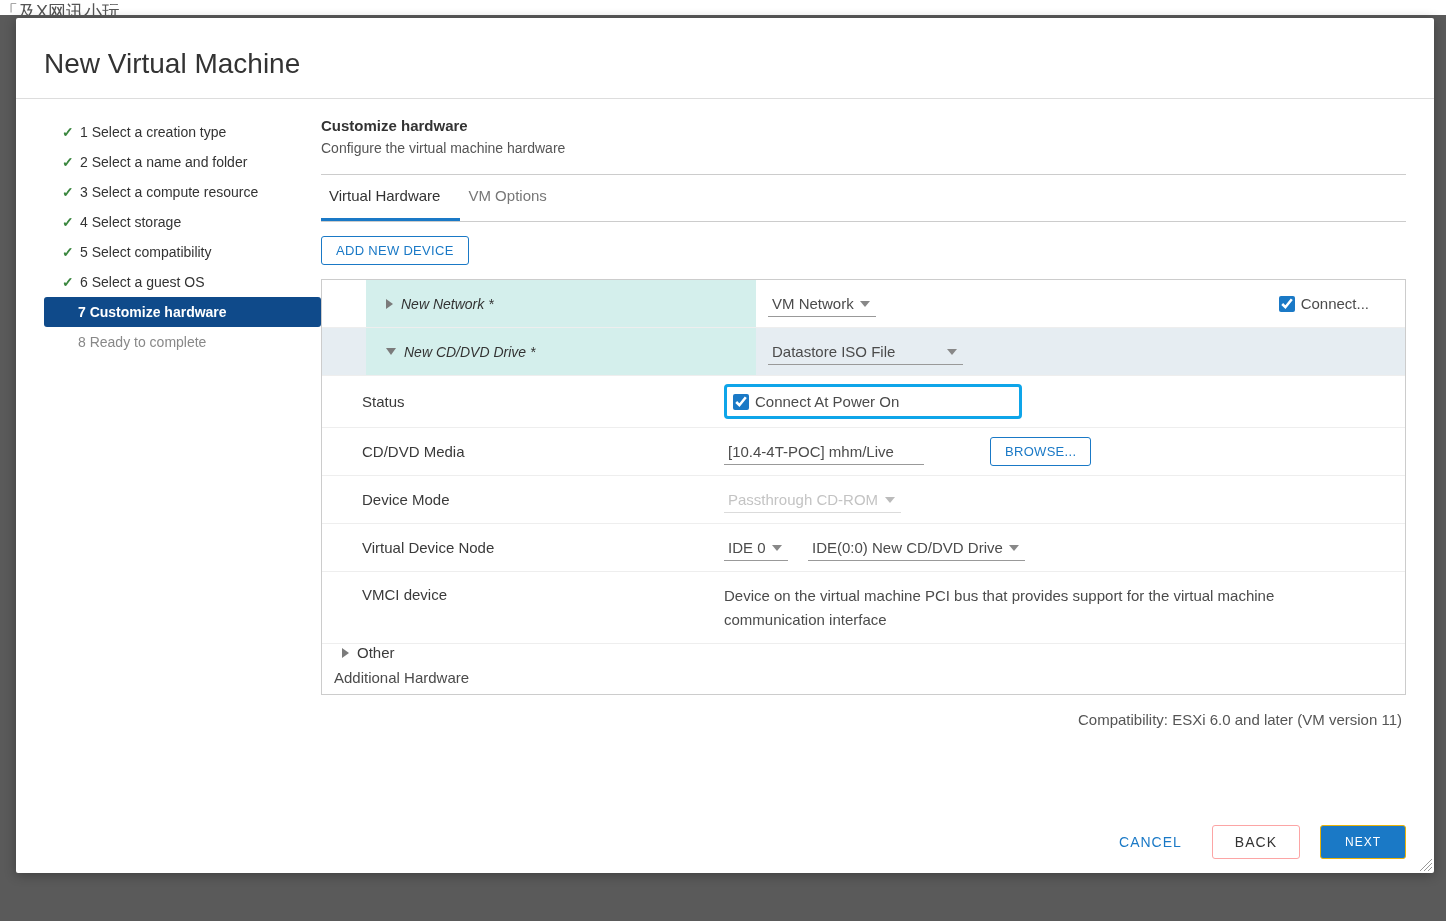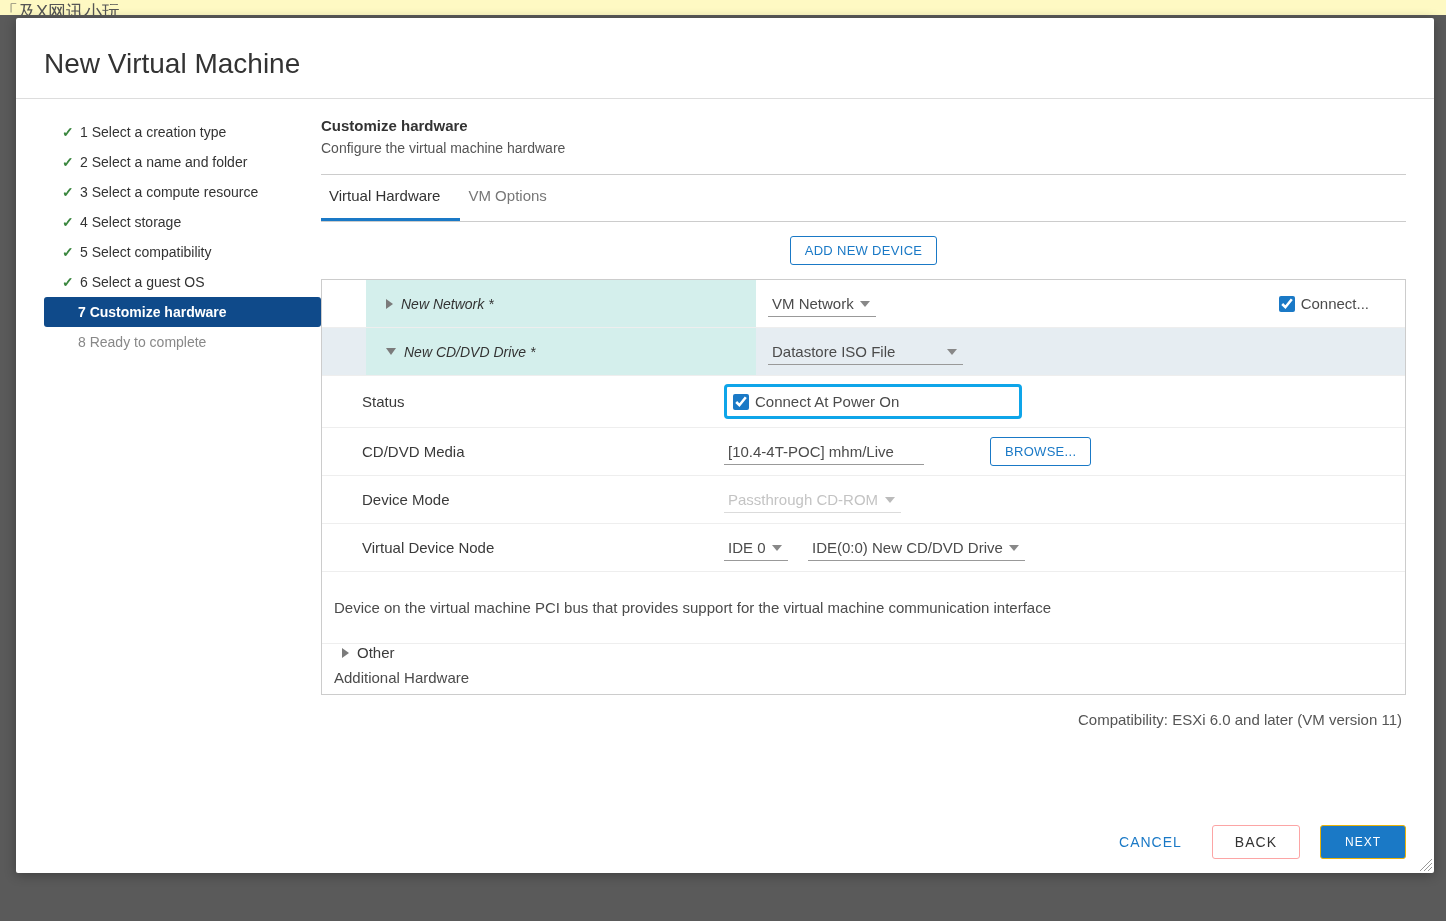--- a/index.html
+++ b/index.html
@@ -1,33 +1,33 @@
 <!DOCTYPE html>
 <html><head>
 <meta charset="utf-8">
 <style>
 * { box-sizing: border-box; margin: 0; padding: 0; }
 body { font-family: -apple-system, BlinkMacSystemFont, "Segoe UI", Arial, sans-serif; background: #5a5a5a; font-size: 14px; color: #333; width: 1446px; height: 921px; overflow: hidden; }
-.backdrop { position: absolute; top: 0; left: 0; right: 0; height: 15px; background: #fef9c3; color: #555; font-size: 18px; overflow: hidden; }
+.backdrop { position: absolute; top: 0; left: 0; right: 0; height: 15px; background: #ffffff; color: #555; font-size: 18px; overflow: hidden; }
 .dialog { position: absolute; top: 18px; left: 16px; right: 12px; bottom: 48px; background: #fff; border-radius: 2px; box-shadow: 0 2px 12px rgba(0,0,0,0.3); display: flex; flex-direction: column; }
 .dialog-body { flex: 1; display: flex; padding: 30px 0 0 0; overflow: hidden; }
 .dialog-title { font-size: 28px; font-weight: 400; color: #333; padding: 0 28px 18px 28px; border-bottom: 1px solid #ddd; }
 .dialog-left { width: 305px; padding-left: 28px; }
 .wizard-steps .step-item { display: flex; align-items: center; height: 30px; font-size: 14px; color: #565656; padding-left: 18px; }
 .wizard-steps .step-item.done { color: #333; cursor: pointer; }
 .wizard-steps .step-item.current { background: #0f4a8a; color: #fff; font-weight: 600; border-radius: 3px; padding-left: 34px; align-items: center; }
 .wizard-steps .step-item.disabled { color: #888; padding-left: 34px; }
 .wizard-steps .step-check { color: #3b873f; margin-right: 4px; width: 14px; font-weight: bold; }
 .dialog-main { flex: 1; display: flex; flex-direction: column; padding-right: 28px; overflow: hidden; }
 .subhead { font-weight: bold; font-size: 15px; color: #333; }
 .subdesc { color: #555; font-size: 14px; padding: 6px 0 18px 0; border-bottom: 1px solid #ccc; }
 .tabs-row { display: flex; border-bottom: 1px solid #ccc; }
 .tab { padding: 12px 20px 14px 8px; font-size: 15px; color: #777; border-bottom: 3px solid transparent; cursor: pointer; }
 .tab.active { color: #333; border-bottom-color: #1a79c6; }
-.add-row { display: flex; justify-content: center; padding: 14px 0; }
+.add-row { display: flex; justify-content: flex-start; padding: 14px 0; }
 .btn-outline { border: 1px solid #1a79c6; color: #1a79c6; background: #fff; padding: 6px 14px; font-size: 13px; border-radius: 3px; cursor: pointer; letter-spacing: 0.3px; }
 .hw-table-wrap { border: 1px solid #ccc; position: relative; }
 .hw-scroll { max-height: 445px; overflow-y: auto; }
 .hw-row { display: flex; min-height: 48px; border-bottom: 1px solid #eee; }
 .hw-row:last-child { border-bottom: none; flex-direction: column; }
 .hw-row.italic { font-style: italic; padding-left: 44px; }
 .hw-row.section { background: #d4efec; }
 .hw-row.section-exp { background: #e6edf2; }
 .hw-cell-label { width: 390px; display: flex; align-items: center; padding-left: 20px; color: #3a3a3a; font-size: 15px; }
 .hw-cell-label.sub { padding-left: 40px; }
@@ -173,20 +173,21 @@
               <div class="hw-row">
                 <div class="hw-cell-label sub">Virtual Device Node</div>
                 <div class="hw-cell-value" style="gap:20px;">
                   <span class="select-wrap"><select class="select-like"><option>IDE 0</option></select></span>
                   <span class="select-wrap"><select class="select-like"><option>IDE(0:0) New CD/DVD Drive</option></select></span>
                 </div>
               </div>
 
 
               <div class="hw-row" style="min-height:72px;">
+                <div class="hw-cell-label sub" style="align-items:flex-start; padding-top:14px;">VMCI device</div>
                 <div class="hw-cell-value" style="line-height:1.6; padding-right:30px;">Device on the virtual machine PCI bus that provides support for the virtual machine communication interface</div>
               </div>
 
               <div class="hw-row">
                 <div class="hw-cell-label">
                   <span class="caret right"></span>
                   <span>Other</span>
                 </div>
                 <div class="hw-cell-value">Additional Hardware</div>
               </div>

